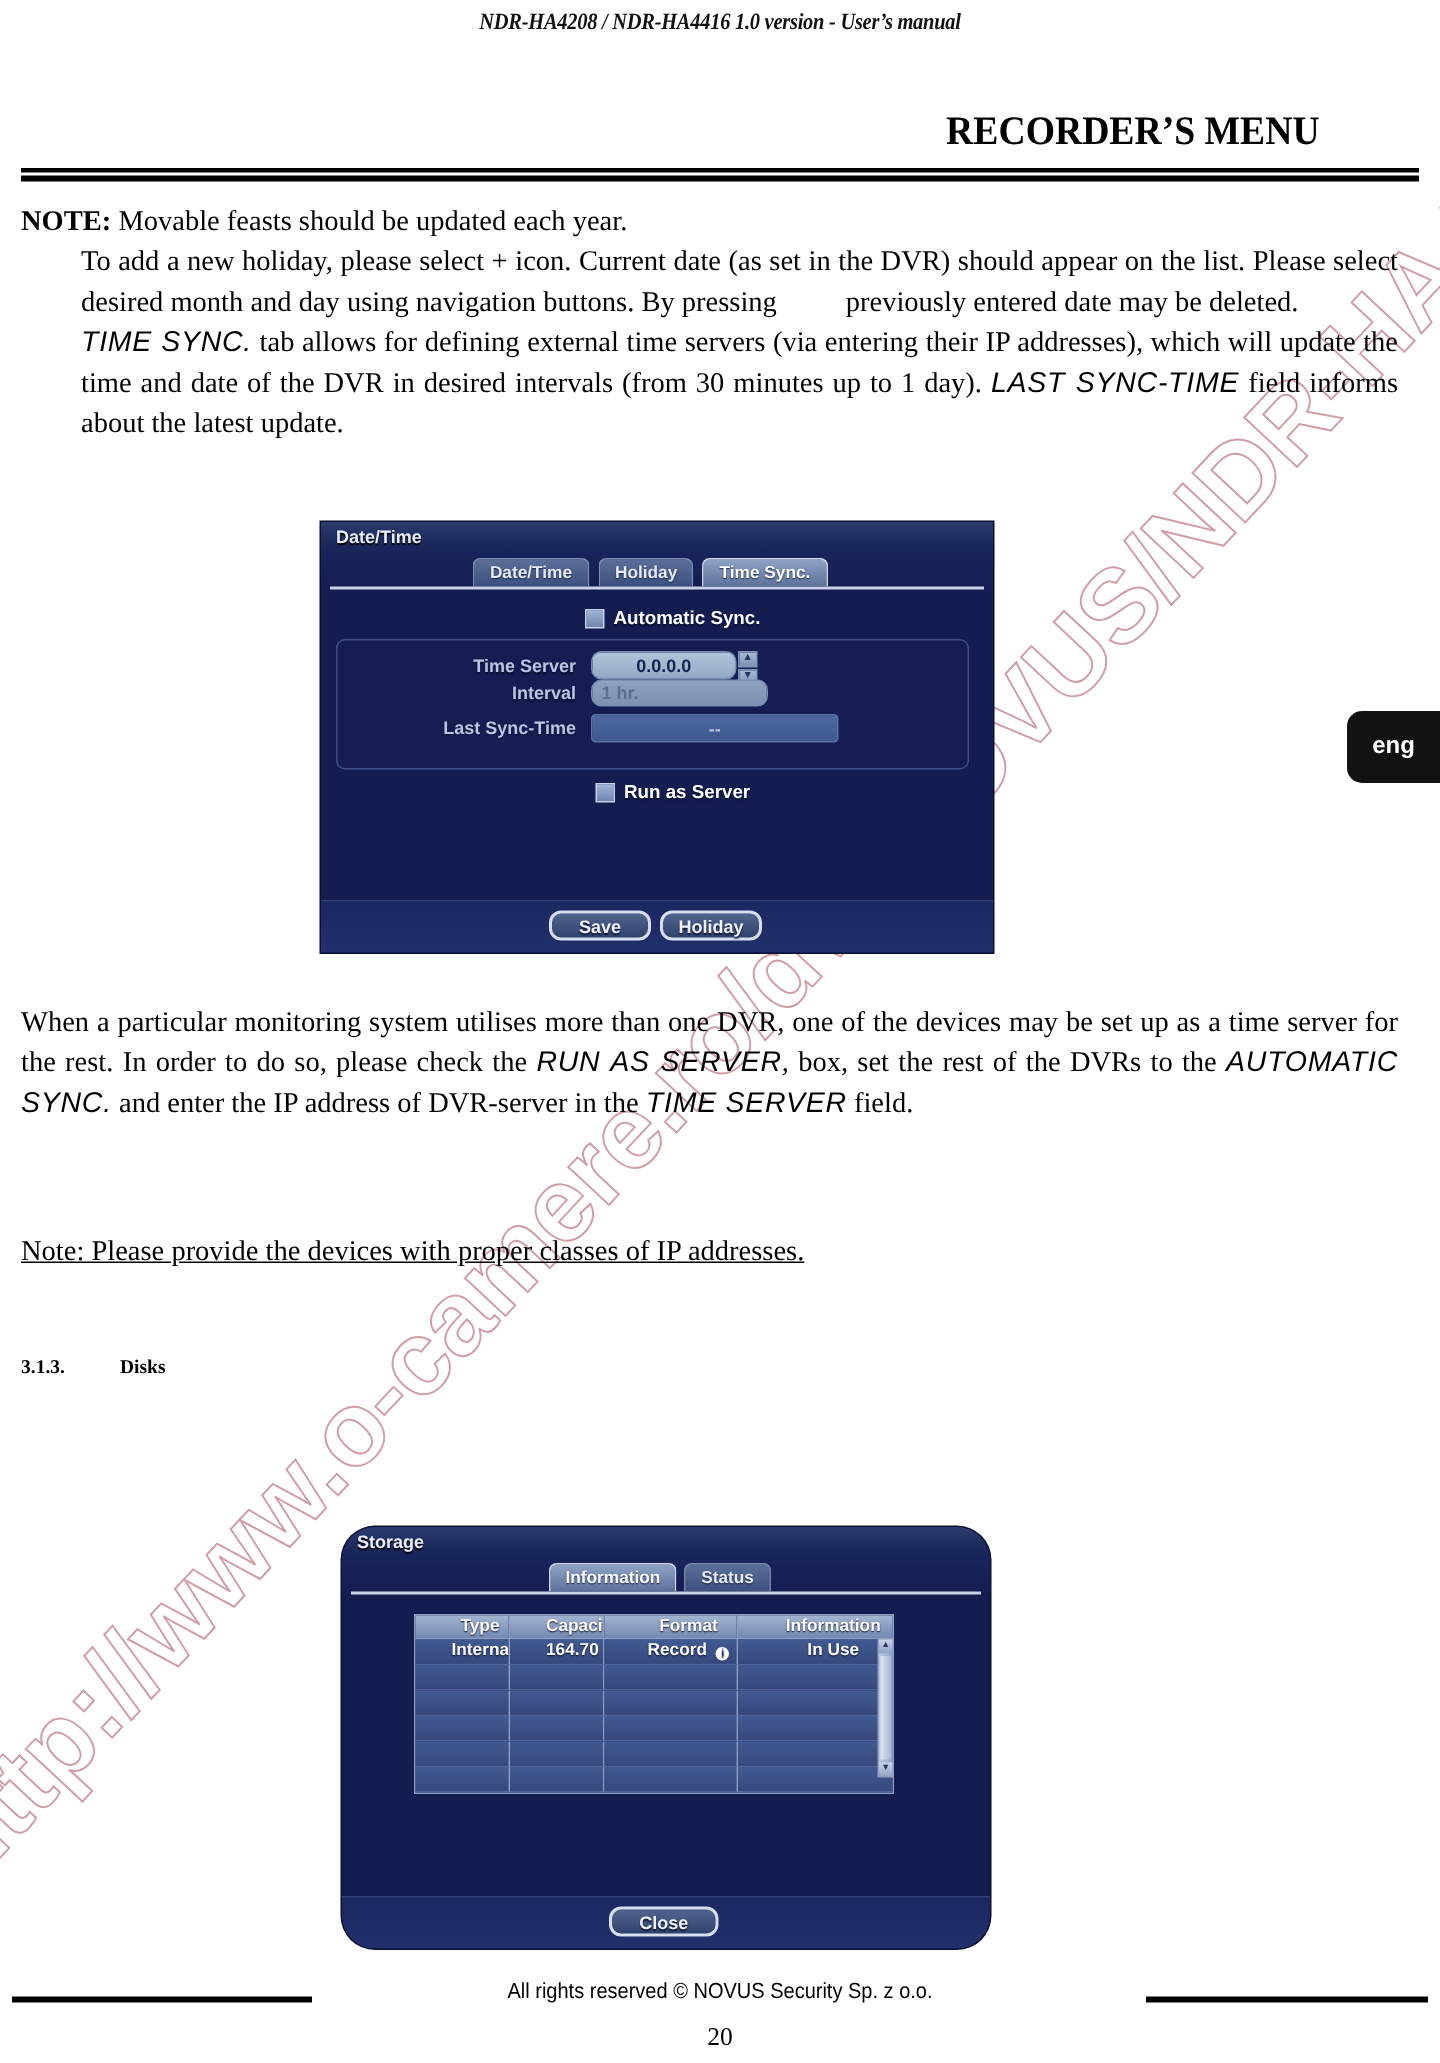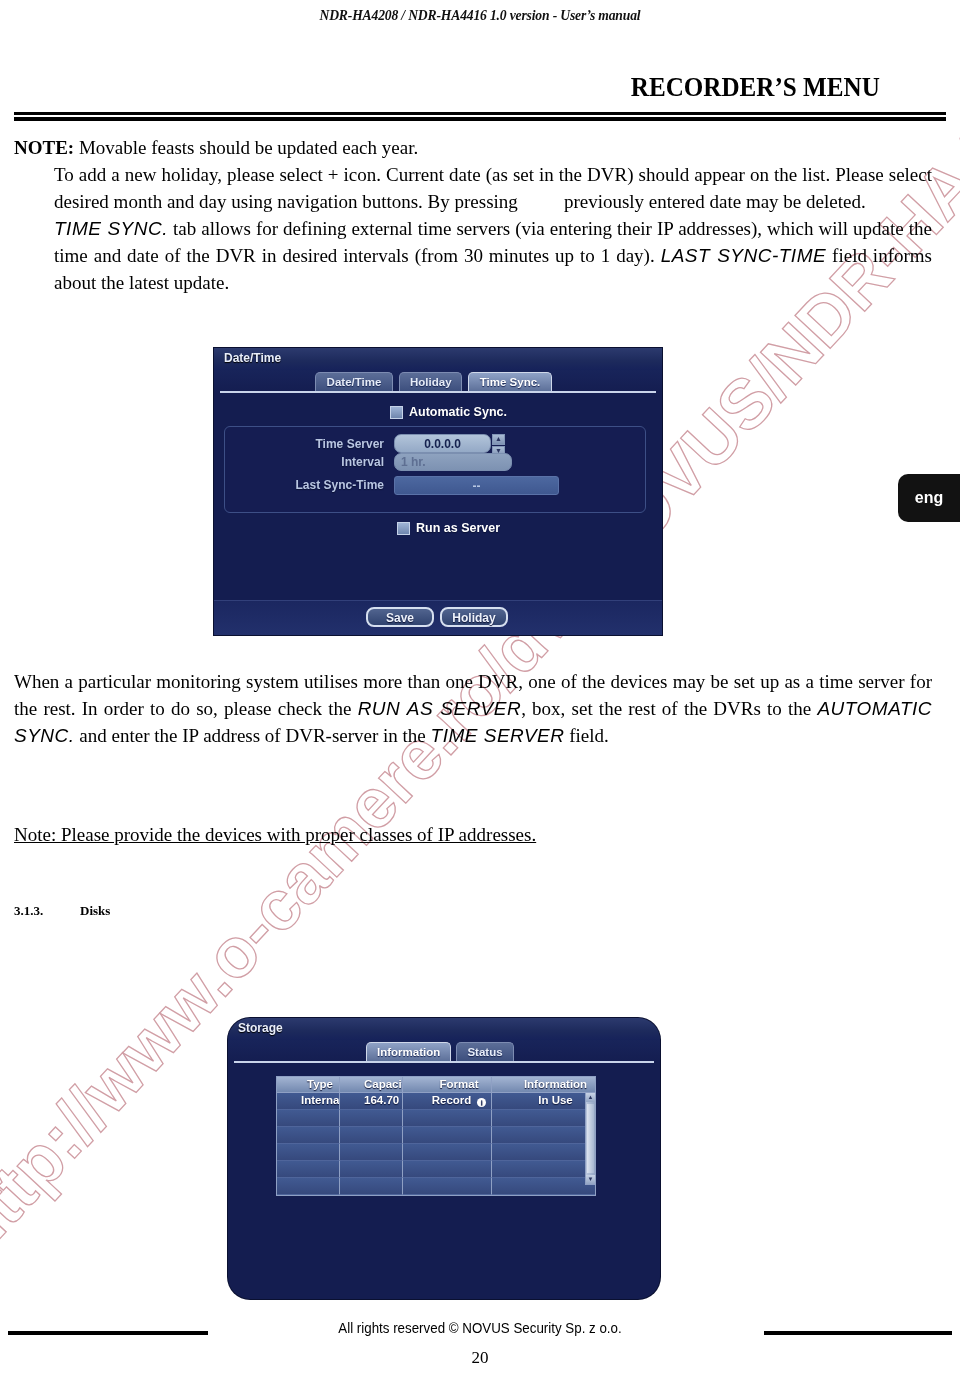--- a/index.html
+++ b/index.html
@@ -529,20 +529,23 @@
         </div>
       </div>
 
       <div class="st-scroll" style="left:357px; top:29px; height:93px;">
         <div class="arr">▲</div>
         <div class="thumb"></div>
         <div class="arr" style="position:absolute;left:0;right:0;bottom:0;">▼</div>
       </div>
     </div>
 
+    <div class="dvr-footer">
+      <div class="btn" style="left:178px; top:6px; width:73px;">Close</div>
+    </div>
   </div>
 
   <div class="footer-line-l"></div>
   <div class="footer-line-r"></div>
   <div class="footer-text">All rights reserved © NOVUS Security Sp. z o.o.</div>
   <div class="page-num">20</div>
 
 </div>
 
 </body></html>

